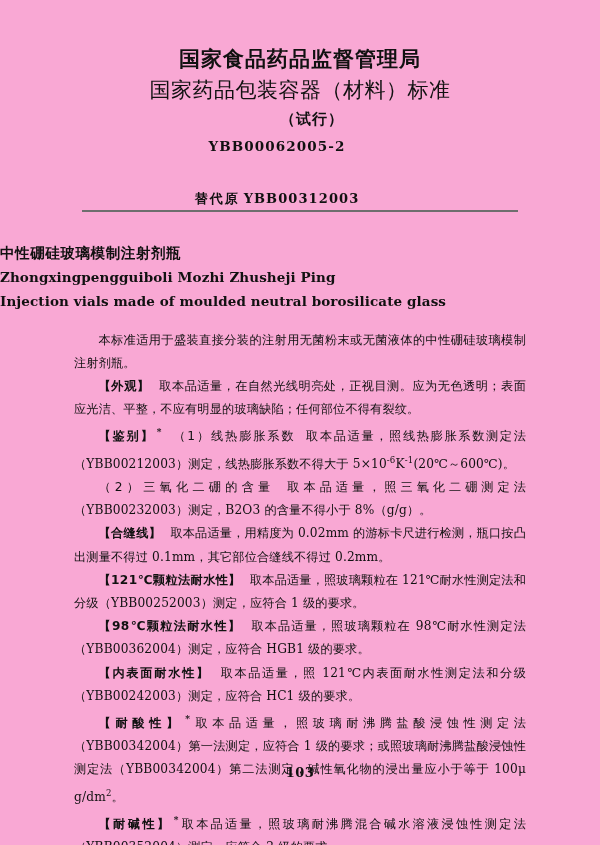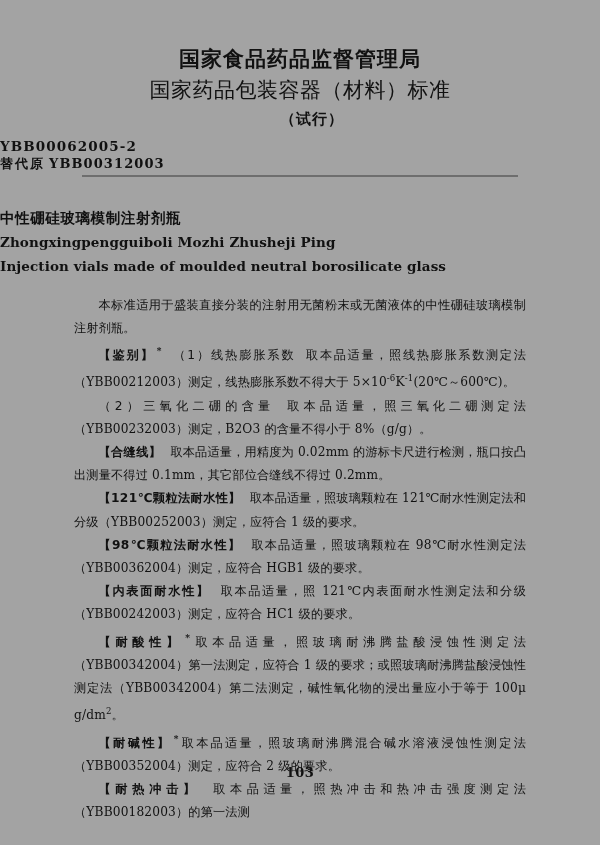--- a/index.html
+++ b/index.html
@@ -4,21 +4,21 @@
 <style>
   html, body {
     margin: 0;
     padding: 0;
     background: #ffffff;
   }
   .page {
     position: relative;
     width: 600px;
     height: 845px;
-    background: #a3a3a3;
+    background: #f9a8d4;
     font-family: "DejaVu Serif", "Liberation Serif", serif;
     color: #111111;
     overflow: hidden;
     box-sizing: border-box;
   }
 
   
   .masthead {
     padding-top: 44px;
     text-align: center;
@@ -42,35 +42,36 @@
     font-weight: bold;
     font-size: 15px;
     letter-spacing: 1px;
     line-height: 26px;
     padding-left: 24px;
   }
 
   .codeblock {
     margin-top: 6px;
     padding-right: 46px;
-    text-align: left;
+    text-align: center;
   }
   .code-primary {
     font-family: "DejaVu Serif", "Liberation Serif", serif;
     font-weight: bold;
     font-size: 13.5px;
     letter-spacing: 1.1px;
     line-height: 17px;
   }
   .code-secondary {
     font-family: "DejaVu Serif", "Liberation Serif", serif;
     font-weight: bold;
     font-size: 13px;
     letter-spacing: 1.1px;
     line-height: 17px;
+    margin-top: 35px;
   }
   .code-secondary .cn {
     letter-spacing: 2px;
     margin-right: 4px;
   }
 
   .rule {
     width: 436px;
     margin: 3px auto 0 auto;
     height: 1.6px;
@@ -177,20 +178,21 @@
   <div class="titles">
     <div class="title-cn">中性硼硅玻璃模制注射剂瓶</div>
     <div class="title-pinyin">Zhongxingpengguiboli Mozhi Zhusheji Ping</div>
     <div class="title-en">Injection vials made of moulded neutral borosilicate glass</div>
   </div>
 
   <div class="body-area">
 
     <p class="para">本标准适用于盛装直接分装的注射用无菌粉末或无菌液体的中性硼硅玻璃模制注射剂瓶。</p>
 
+    <p class="para"><span class="term">【外观】</span><span class="gap"></span><span>取本品适量，在自然光线明亮处，正视目测。应为无色透明；表面应光洁、平整，不应有明显的玻璃缺陷；任何部位不得有裂纹。</span></p>
 
     <p class="para"><span class="term">【鉴别】</span><sup class="star">*</sup><span class="gap"></span><span class="sub">（1）线热膨胀系数</span><span class="gap"></span><span>取本品适量，照线热膨胀系数测定法（YBB00212003）测定，线热膨胀系数不得大于 5×10</span><sup class="num">-6</sup><span>K</span><sup class="num">-1</sup><span>(20℃～600℃)。</span></p>
 
     <p class="para"><span class="sub">（2）三氧化二硼的含量</span><span class="gap"></span><span>取本品适量，照三氧化二硼测定法（YBB00232003）测定，B2O3 的含量不得小于 8%（g/g）。</span></p>
 
     <p class="para"><span class="term">【合缝线】</span><span class="gap"></span><span>取本品适量，用精度为 0.02mm 的游标卡尺进行检测，瓶口按凸出测量不得过 0.1mm，其它部位合缝线不得过 0.2mm。</span></p>
 
     <p class="para"><span class="term">【121℃颗粒法耐水性】</span><span class="gap"></span><span>取本品适量，照玻璃颗粒在 121℃耐水性测定法和分级（YBB00252003）测定，应符合 1 级的要求。</span></p>
 
     <p class="para"><span class="term">【98℃颗粒法耐水性】</span><span class="gap"></span><span>取本品适量，照玻璃颗粒在 98℃耐水性测定法（YBB00362004）测定，应符合 HGB1 级的要求。</span></p>

